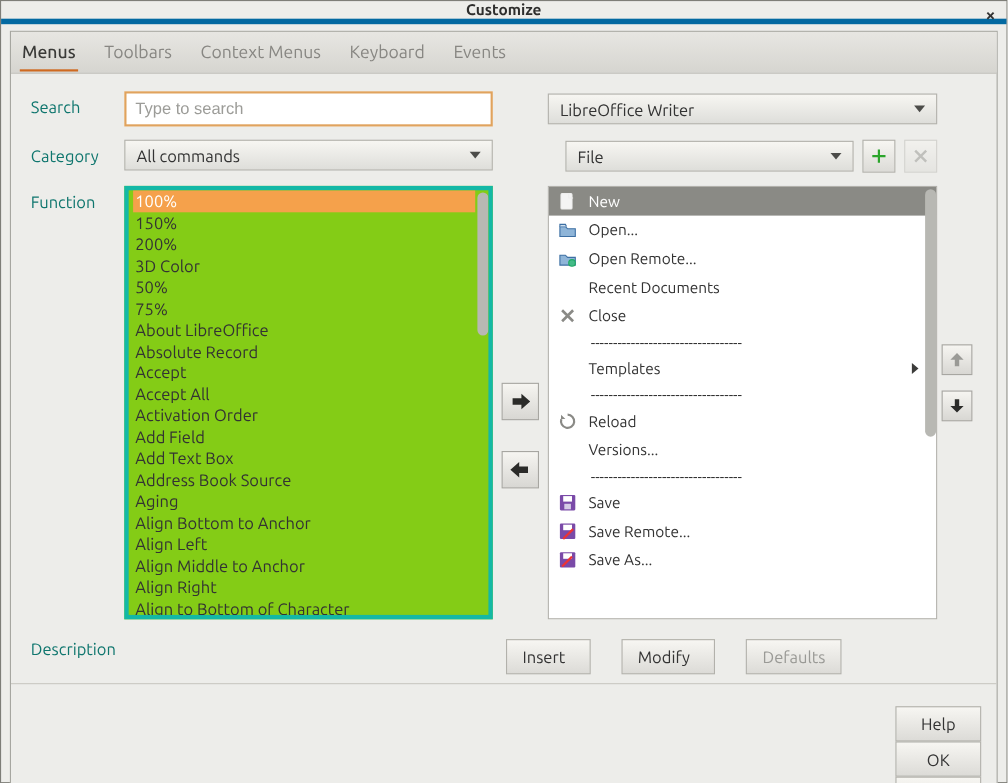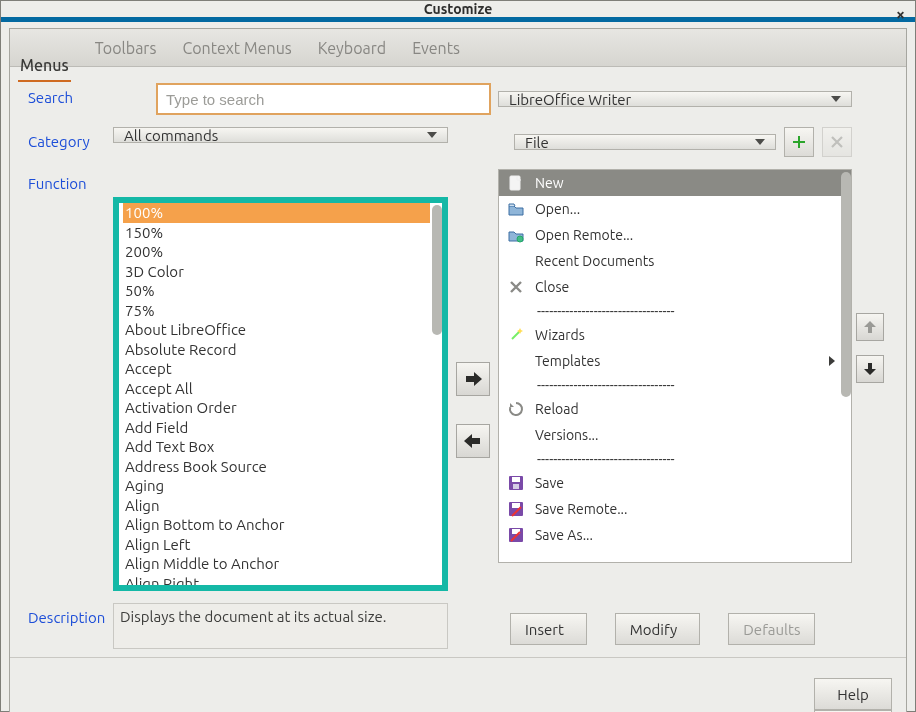--- a/index.html
+++ b/index.html
@@ -61,49 +61,48 @@
   .tab {
     color: #888783;
     padding: 6px 2px;
     cursor: pointer;
   }
   .tab.active {
     color: #3a3a38;
     font-weight: 500;
     border-bottom: 2px solid #cf6a21;
     position: relative;
-    top: 18px;
+    top: 1px;
   }
   .content {
     flex: 1;
     padding: 16px 18px 8px 18px;
     display: grid;
     grid-template-columns: 85px 335px 50px 1fr 36px;
     grid-template-rows: auto auto auto auto;
     column-gap: 0;
     row-gap: 12px;
   }
   .lbl {
-    color: #1d4ed8;
+    color: #0f766e;
     padding-top: 6px;
     font-size: 15px;
   }
   .search-input {
     height: 32px;
     width: 335px;
     border: 2px solid #e0a35e;
     padding: 0 8px;
     font-size: 15px;
     outline: none;
     background: #fff;
-    margin-left: 43px;
   }
   .search-input::placeholder { color: #9c9c98; }
   .dropdown {
-    height: 16px;
+    height: 28px;
     border: 1px solid #b2b1ab;
     background: linear-gradient(#f7f6f2, #dededa);
     display: flex;
     align-items: center;
     padding: 0 10px;
     font-size: 15px;
     cursor: pointer;
     position: relative;
   }
   .dropdown .caret {
@@ -124,27 +123,26 @@
     width: 30px;
     height: 30px;
     border: 1px solid #b2b1ab;
     background: linear-gradient(#f7f6f2, #dcdbd7);
     display:flex; align-items:center; justify-content:center;
     cursor: pointer;
   }
   .iconbtn.disabled { opacity: .45; }
   .iconbtn svg { width: 16px; height: 16px; }
   .listbox {
-    border: 6px solid #14b8a6;
-    background: #ffffff;
+    border: 4px solid #14b8a6;
+    background: #84cc16;
     width: 335px;
     height: 394px;
     overflow: hidden;
     position: relative;
-    margin-top: 28px;
   }
   .listbox .scroll {
     position: absolute;
     right:0; top:2px; width:10px; height:130px;
     background:#b8b8b3; border-radius:5px;
   }
   .listbox ul {
     list-style:none;
     padding: 0 12px 0 4px;
     font-size: 15px;
@@ -302,21 +300,20 @@
             <li>75%</li>
             <li>About LibreOffice</li>
             <li>Absolute Record</li>
             <li>Accept</li>
             <li>Accept All</li>
             <li>Activation Order</li>
             <li>Add Field</li>
             <li>Add Text Box</li>
             <li>Address Book Source</li>
             <li>Aging</li>
-            <li>Align</li>
             <li>Align Bottom to Anchor</li>
             <li>Align Left</li>
             <li>Align Middle to Anchor</li>
             <li>Align Right</li>
             <li>Align to Bottom of Character</li>
           </ul>
         <div class="scroll"></div>
       </div>
       <div class="midcol">
         <div class="arrowbtn">
@@ -366,29 +363,20 @@
             <li>
               <span class="mi-icon">
                 <svg viewBox="0 0 18 18">
                   <path d="M4 4l10 10M14 4L4 14" stroke="#8a8a86" stroke-width="2.4"></path>
                 </svg>
               </span>
               <span>Close</span>
             </li>
             <li class="sep-li">----------------------------------</li>
             <li>
-              <span class="mi-icon">
-                <svg viewBox="0 0 18 18">
-                  <path d="M5 13L13 5" stroke="#7e6" stroke-width="2"></path>
-                  <path d="M13 2l1 2 2 1-2 1-1 2-1-2-2-1 2-1z" fill="#fd5"></path>
-                </svg>
-              </span>
-              <span>Wizards</span>
-            </li>
-            <li>
               <span class="mi-icon"></span>
               <span>Templates</span>
               <span class="mi-sub"></span>
             </li>
             <li class="sep-li">----------------------------------</li>
             <li>
               <span class="mi-icon">
                 <svg viewBox="0 0 18 18">
                   <path d="M9 3a6 6 0 1 1-5.7 4.1" fill="none" stroke="#8a8a86" stroke-width="2"></path>
                   <path d="M3 3v4h4z" fill="#8a8a86"></path>
@@ -441,23 +429,20 @@
             </svg>
         </div>
         <div class="arrowbtn">
           <svg width="18" height="18" viewBox="0 0 18 18">
               <path d="M9 15l-6-6h4V3h4v6h4z" fill="#2b2b29"></path>
             </svg>
         </div>
       </div>
 
       <div class="lbl">Description</div>
-      <div class="descbox">
-        <span>Displays the document at its actual size.</span>
-      </div>
       <div></div>
       <div class="belowright">
         <div class="btn">
           <span>Insert</span>
           <span class="caret"></span>
         </div>
         <div class="btn">
           <span>Modify</span>
           <span class="caret"></span>
         </div>

